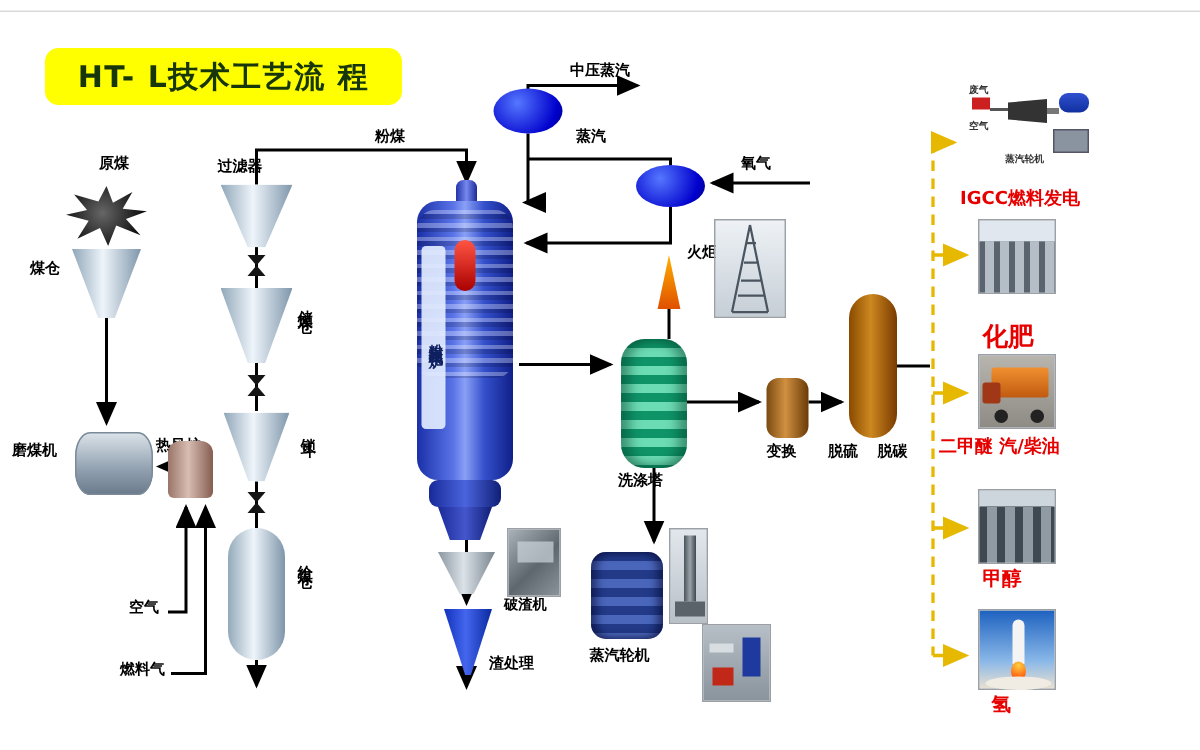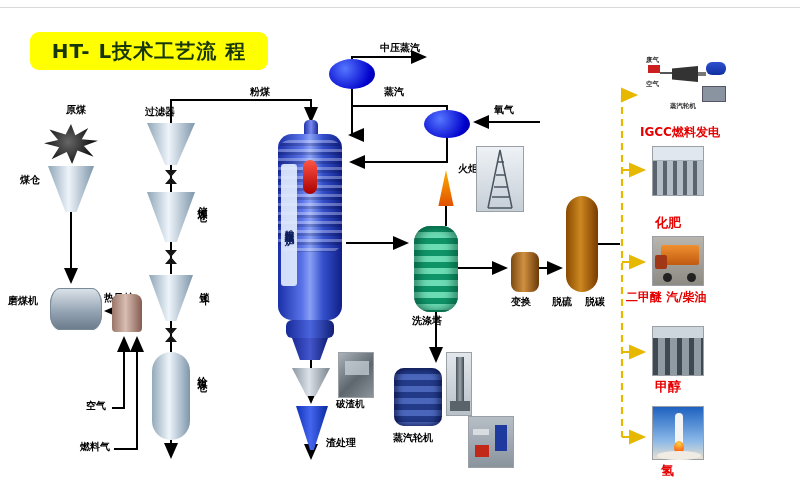--- a/index.html
+++ b/index.html
@@ -208,21 +208,21 @@
     <div class="abs" style="left:62px;top:6px;width:20px;height:13px;border-radius:6px;background:linear-gradient(#3050d0,#1030a0)"></div>
     <span class="tiny" style="left:2px;top:24px">空气</span>
     <div class="abs" style="left:58px;top:30px;width:22px;height:14px;background:#8a94a0;border:1px solid #556"></div>
     <span class="tiny" style="left:26px;top:46px">蒸汽轮机</span>
   </div>
 
   <div class="lbl red-lbl" style="left:640px;top:126px;font-size:12px">IGCC燃料发电</div>
   <div class="photo" style="left:652px;top:146px;width:52px;height:50px;background:linear-gradient(180deg,#e0e7ee 0 28%,#a8b2ba 28%)">
     <div class="abs" style="left:0;top:14px;width:50px;height:34px;background:repeating-linear-gradient(90deg,#5a646e 0 4px,rgba(190,198,206,.6) 4px 10px)"></div>
   </div>
-  <div class="lbl red-lbl" style="left:655px;top:216px;font-size:13px">化肥</div>
+  <div class="lbl red-lbl" style="left:655px;top:216px;font-size:17px">化肥</div>
   <div class="photo" style="left:652px;top:236px;width:52px;height:50px;background:linear-gradient(180deg,#b8b4ae,#8e8a84)">
     <div class="abs" style="left:8px;top:8px;width:38px;height:20px;border-radius:2px;background:linear-gradient(180deg,#f09030,#c05a10)"></div>
     <div class="abs" style="left:2px;top:18px;width:12px;height:14px;border-radius:2px;background:#a03818"></div>
     <div class="abs" style="left:10px;top:36px;width:9px;height:9px;border-radius:50%;background:#222"></div>
     <div class="abs" style="left:34px;top:36px;width:9px;height:9px;border-radius:50%;background:#222"></div>
   </div>
   <div class="lbl red-lbl" style="left:626px;top:291px;font-size:12px">二甲醚 汽/柴油</div>
   <div class="photo" style="left:652px;top:326px;width:52px;height:50px;background:linear-gradient(180deg,#cdd5dd 0 22%,#7e8890 22%)">
     <div class="abs" style="left:0;top:11px;width:50px;height:37px;background:repeating-linear-gradient(90deg,#3f4952 0 5px,rgba(160,170,180,.55) 5px 12px)"></div>
   </div>

